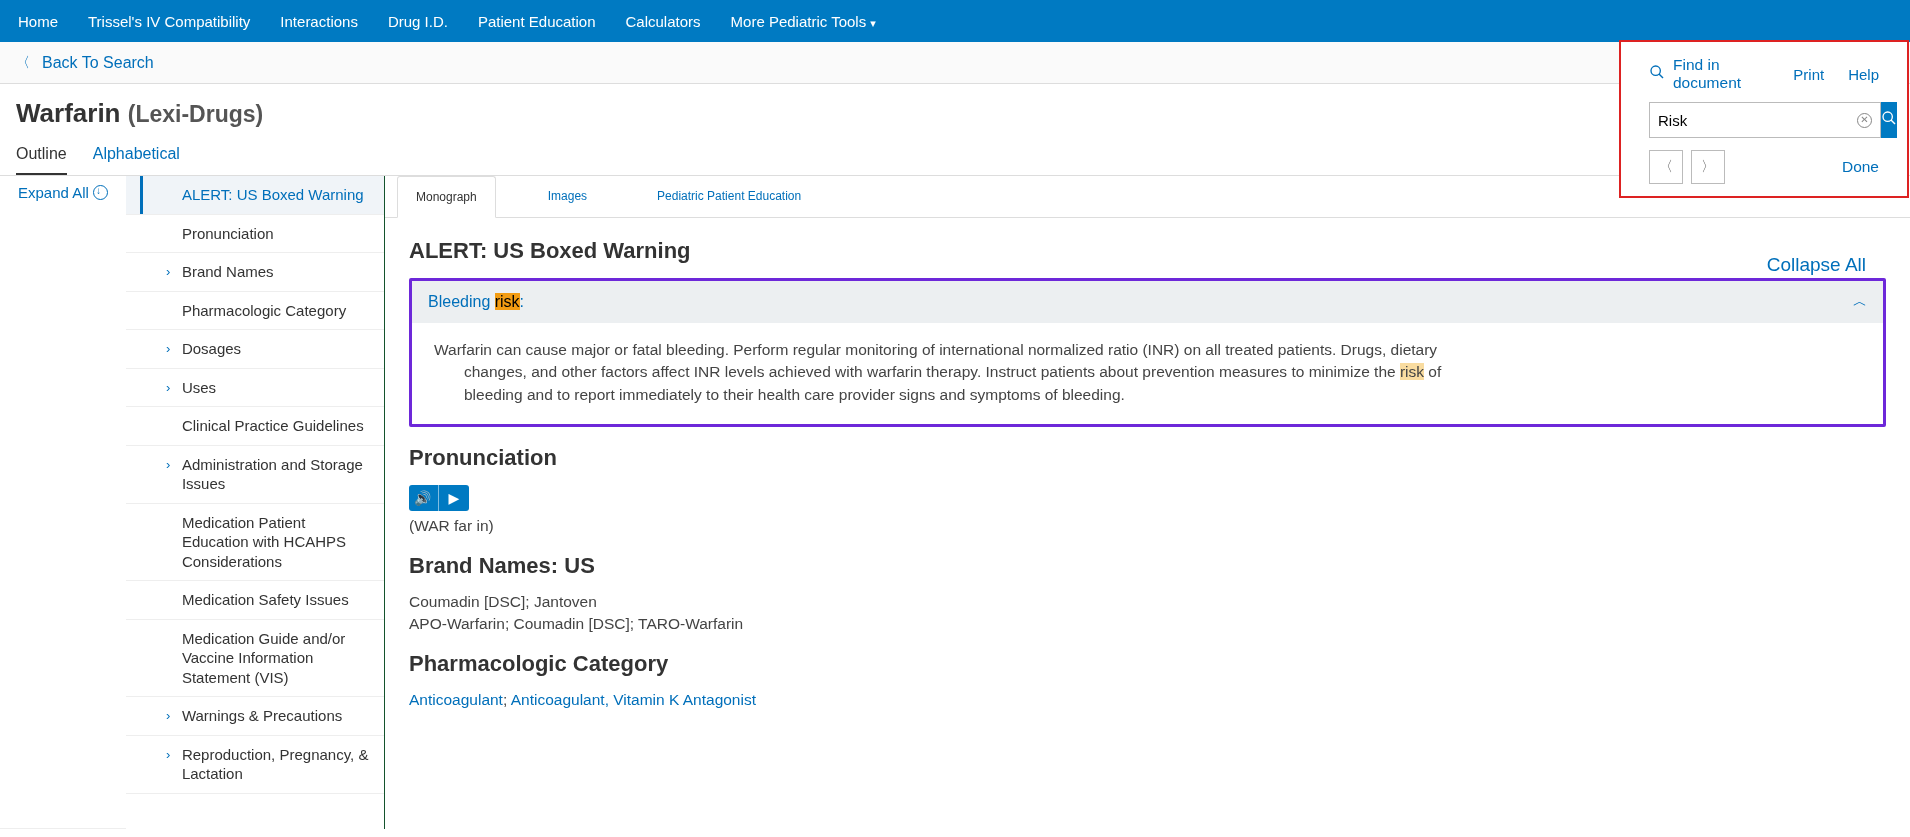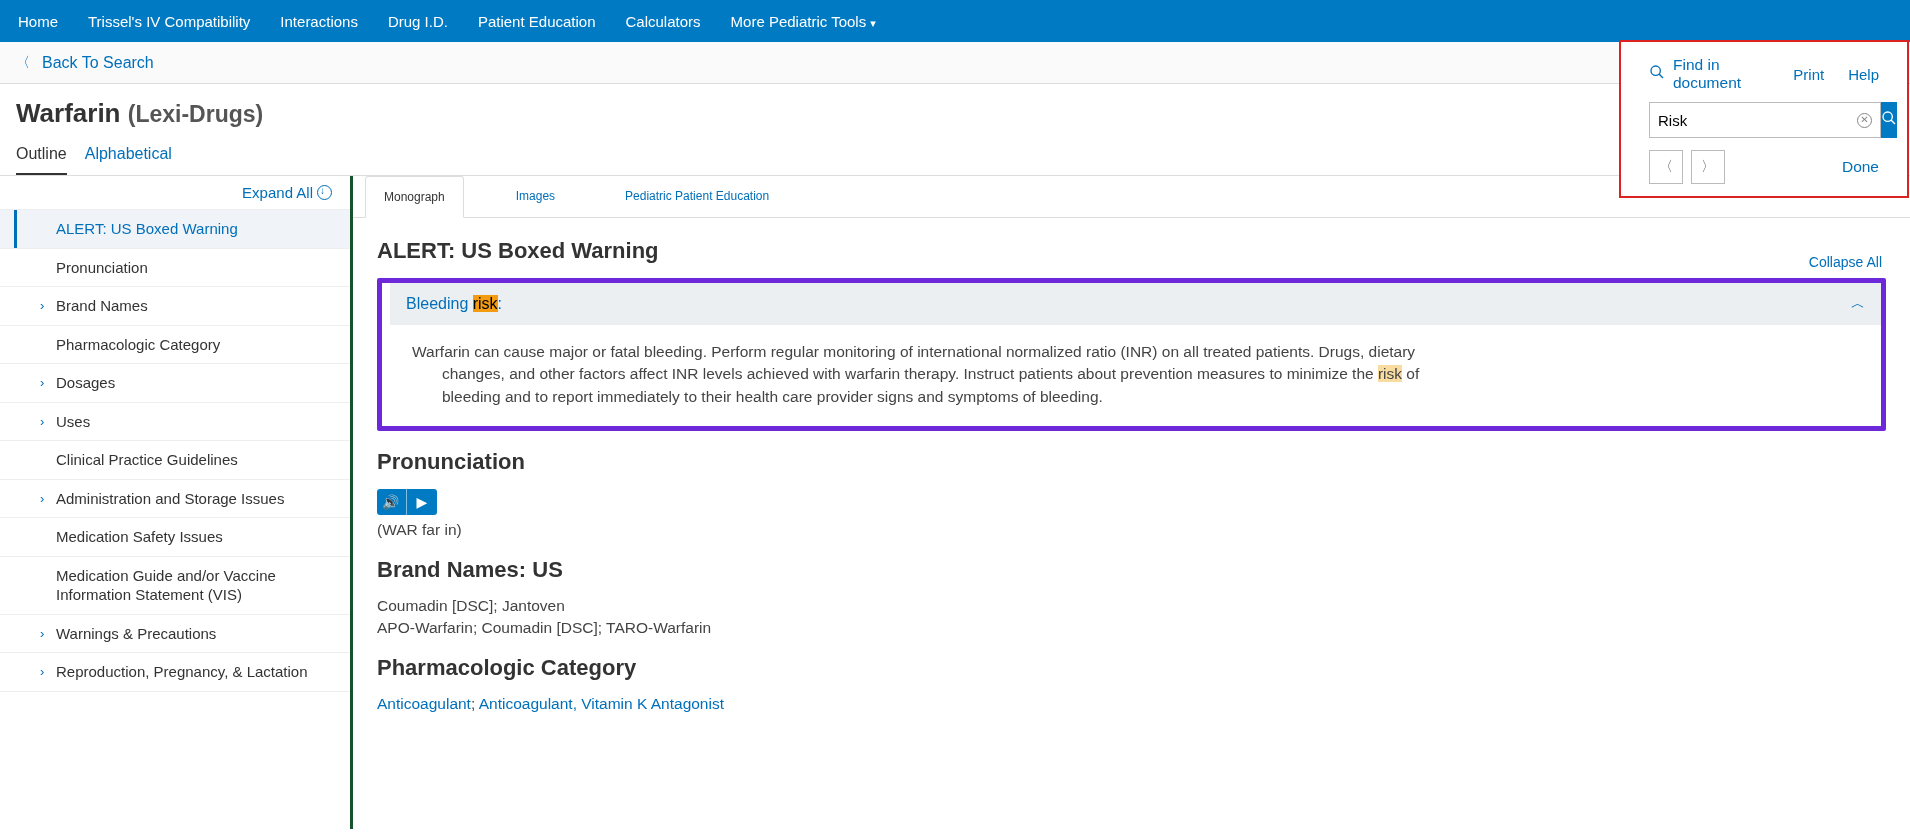--- a/index.html
+++ b/index.html
@@ -8,27 +8,27 @@
   .topnav { background: #007ac2; height: 42px; display: flex; align-items: center; padding: 0 18px; gap: 30px; color: #fff; font-size: 15px; }
   .topnav-item { cursor: pointer; }
   .chev-down { margin-left:4px; font-size:11px; }
 
   .back-bar { height: 42px; display: flex; align-items: center; padding: 0 16px; color:#006fba; font-size:16px; background:#fafafa; border-bottom:1px solid #ddd; cursor:pointer; gap:12px;}
   .back-bar .chev-left { font-size:14px; }
 
   .title-row { padding: 14px 16px 6px; font-size:26px; color:#333; }
   .title-sub { color:#555; font-size:23px; font-weight:700; }
 
-  .view-tabs { padding: 10px 16px 0; display:flex; gap:18px; border-bottom:1px solid #ddd; }
+  .view-tabs { padding: 10px 16px 0; display:flex; gap:26px; border-bottom:1px solid #ddd; }
   .view-tab { color:#006fba; font-size:16px; padding-bottom:10px; cursor:pointer; }
   .view-tab.active { color:#333; border-bottom:2px solid #333; }
 
   .main { display:flex; height: calc(837px - 42px - 42px - 52px - 48px); }
 
-  .sidebar { width: 353px; border-right:3px solid #14532d; display:flex; flex-direction:column; }
+  .sidebar { width: 385px; border-right:1px solid #14532d; display:flex; }
   .expand-all { text-align:right; padding:8px 18px; color:#006fba; font-size:15px; cursor:pointer; border-bottom:1px solid #eee;}
   .expand-all .circ { display:inline-block; border:1.5px solid #006fba; border-radius:50%; width:15px; height:15px; position:relative; vertical-align:-2px; margin-left:4px;}
   .expand-all .circ::after { content:"↓"; font-size:10px; position:absolute; left:2px; top:-1px; }
 
   .outline-list { flex:1; overflow-y:scroll; }
   .outline-list::-webkit-scrollbar { width:14px; }
   .outline-list::-webkit-scrollbar-thumb { background:#bbb; }
   .outline-list::-webkit-scrollbar-track { background:#eee; }
   .o-item { padding:9px 10px 9px 56px; font-size:15px; color:#333; border-bottom:1px solid #eee; cursor:pointer; position:relative; line-height:1.3; }
   .o-item .chev { position:absolute; left:40px; top:11px; color:#006fba; font-size:13px; }
@@ -37,27 +37,27 @@
 
   .content { flex:1; position:relative; padding: 0; overflow-y:scroll;}
   .content::-webkit-scrollbar { width:14px; }
   .content::-webkit-scrollbar-thumb { background:#bbb; }
   .content::-webkit-scrollbar-track { background:#eee; }
 
   .mono-tabs-row { display:flex; border-bottom:1px solid #ddd; padding-left:12px; gap:34px; position:relative; }
   .mono-tab { padding:13px 18px; color:#006fba; font-size:12px; cursor:pointer; }
   .mono-tab.active { color:#333; border:1px solid #ddd; border-bottom:1px solid #fff; margin-bottom:-1px; background:#fff; border-radius:3px 3px 0 0;}
   
-  .collapse-all { position:absolute; right:28px; top: 78px; color:#006fba; font-size:14px; cursor:pointer;}
+  .collapse-all { position:absolute; right:44px; top: 78px; color:#006fba; font-size:19px; cursor:pointer;}
 
   .content-inner { padding: 20px 24px 40px 24px; }
   .section-h { font-size:22px; font-weight:600; margin-bottom:14px; margin-top:18px; color:#333;}
   .section-h:first-child{ margin-top:0;}
 
-  .alert-box { border:5px solid #6d28d9; border-radius:2px;padding-left:8px; }
+  .alert-box { border:3px solid #6d28d9; border-radius:2px; }
   .alert-head { background:#eceff1; padding:12px 16px; color:#006fba; font-size:16px; display:flex; justify-content:space-between; align-items:center; cursor:pointer;}
   .alert-head .chev-up { color:#006fba; font-size:14px;}
   .alert-body { padding:16px 22px 18px 22px; font-size:15.5px; color:#444; line-height:1.45;}
   .alert-body .indent { padding-left:30px; display:block;}
 
   .hl1 { background:#f39c12; color:#000; }
   .hl2 { background:#f9dca0; }
 
   .pron-controls { display:inline-flex; background:#007ac2; border-radius:3px; overflow:hidden; margin-bottom:6px;}
   .pron-btn { width:30px; height:26px; display:flex; align-items:center; justify-content:center; color:#fff; font-size:14px; cursor:pointer;}
@@ -114,20 +114,21 @@
     </div>
     <div class="outline-list">
       <div class="o-item active"><span>ALERT: US Boxed Warning</span></div>
       <div class="o-item"><span>Pronunciation</span></div>
       <div class="o-item"><span class="chev">›</span><span>Brand Names</span></div>
       <div class="o-item"><span>Pharmacologic Category</span></div>
       <div class="o-item"><span class="chev">›</span><span>Dosages</span></div>
       <div class="o-item"><span class="chev">›</span><span>Uses</span></div>
       <div class="o-item"><span>Clinical Practice Guidelines</span></div>
       <div class="o-item"><span class="chev">›</span><span>Administration and Storage Issues</span></div>
+      <div class="o-item"><span>Medication Patient Education with HCAHPS Considerations</span></div>
       <div class="o-item"><span>Medication Safety Issues</span></div>
       <div class="o-item"><span>Medication Guide and/or Vaccine Information Statement (VIS)</span></div>
       <div class="o-item"><span class="chev">›</span><span>Warnings &amp; Precautions</span></div>
       <div class="o-item"><span class="chev">›</span><span>Reproduction, Pregnancy, &amp; Lactation</span></div>
     </div>
   </div>
 
   <div class="content">
     <div class="mono-tabs-row">
       <span class="mono-tab active">Monograph</span>

